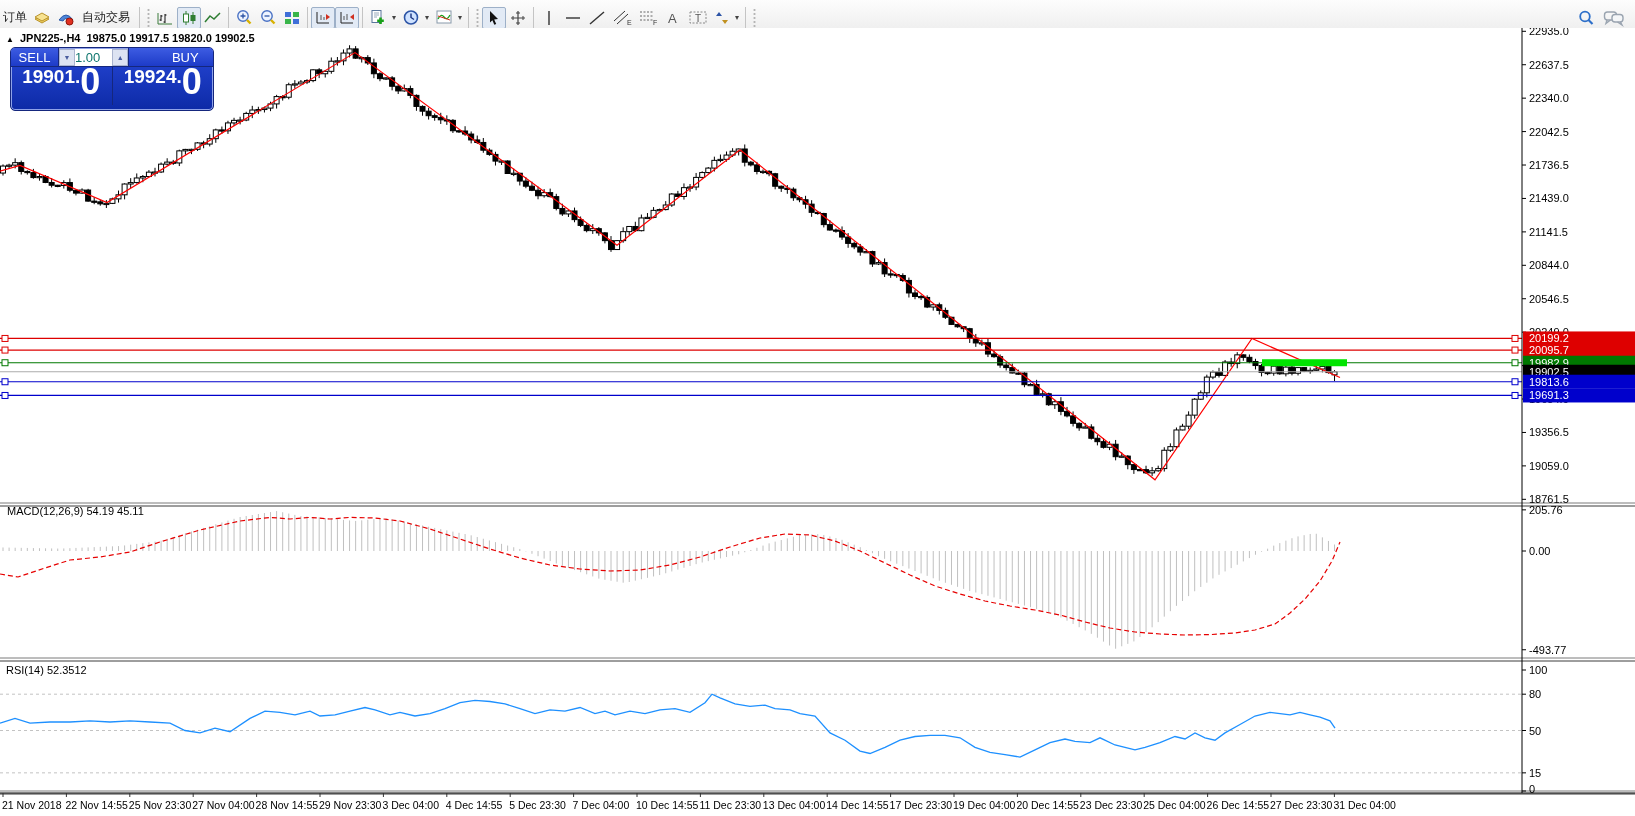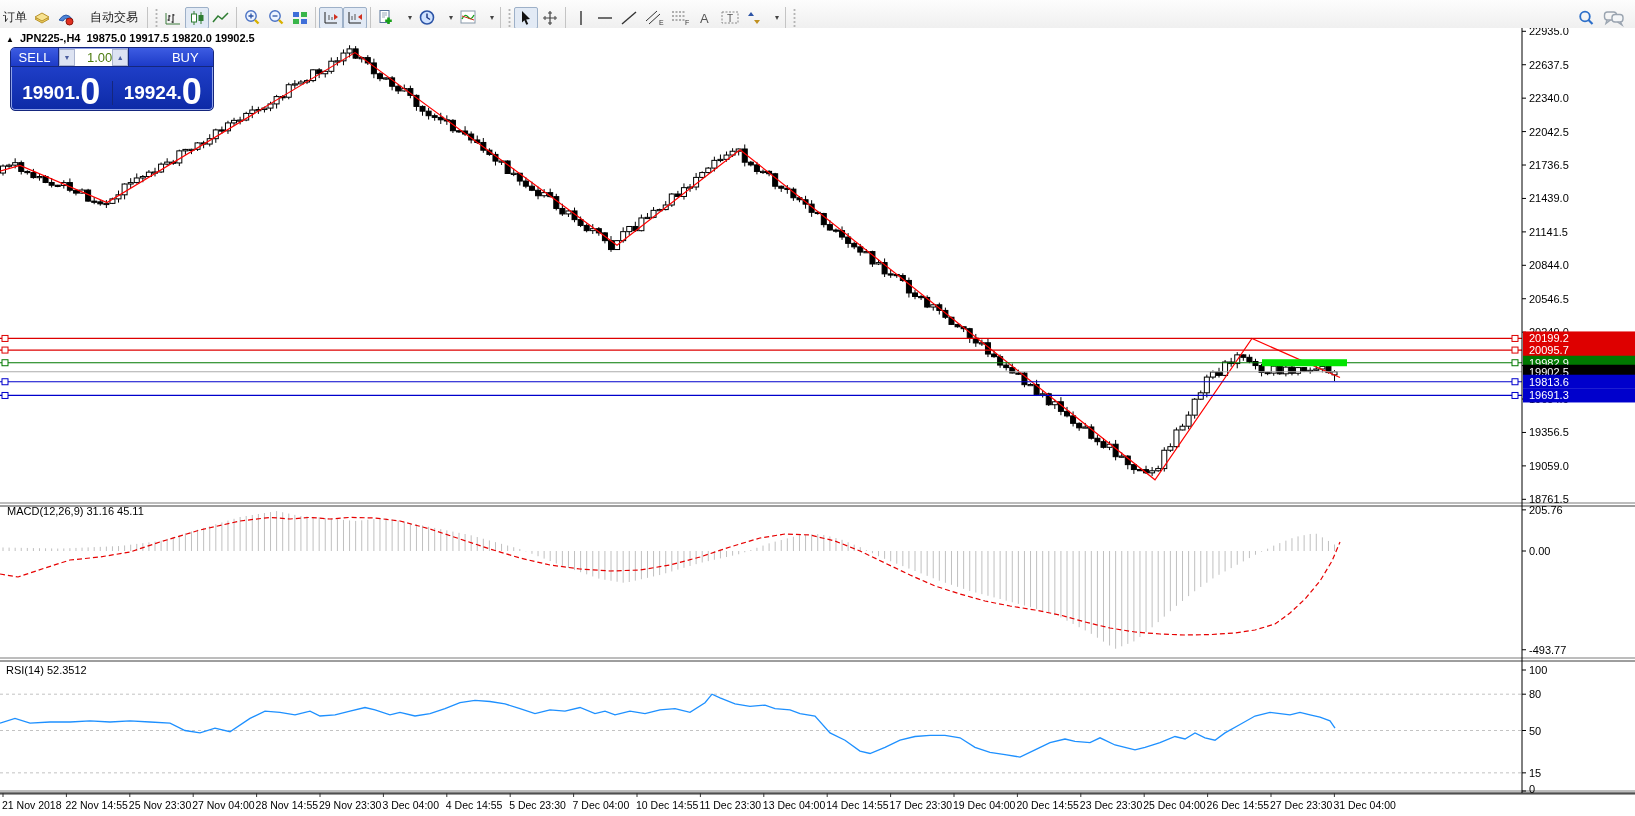--- a/index.html
+++ b/index.html
@@ -7,21 +7,21 @@
   .app{position:absolute;inset:0;}
   
   .toolbar{position:absolute;left:0;top:0;width:1635px;height:36px;
     background:linear-gradient(#fdfdfd,#ececec);border-bottom:1px solid #8f8f8f;
     display:flex;align-items:center;box-sizing:border-box;padding:0 4px 0 0;}
   .grip{width:6px;height:20px;margin:0 2px;
     background-image:radial-gradient(circle,#b5b5b5 1px,transparent 1.2px);
     background-size:3px 4px;background-position:center;background-repeat:repeat-y;}
   .vsep{width:1px;height:22px;background:#c4c4c4;margin:0 3px;}
   .tbtn{height:22px;min-width:24px;display:flex;align-items:center;justify-content:center;
-    border:1px solid transparent;border-radius:2px;gap:12px;padding:0 2px;box-sizing:border-box;}
+    border:1px solid transparent;border-radius:2px;gap:4px;padding:0 2px;box-sizing:border-box;}
   .tbtn.pressed{background:#e2eaf5;border:1px solid #9db0c8;}
   .tbtn .caret{font-size:8px;color:#444;margin-left:1px;}
   .tlabel{font-size:12px;color:#222;padding:0 3px;white-space:nowrap;}
   .tfbtn{height:22px;width:30px;display:flex;align-items:center;justify-content:center;
     font-size:11px;color:#333;border:1px solid transparent;border-radius:2px;box-sizing:border-box;}
   .tfbtn.pressed{background:#e2eaf5;border:1px solid #9db0c8;}
   .toolbar-right{margin-left:auto;display:flex;align-items:center;gap:8px;padding-right:6px;}
   .icon{display:block;}
   
   .chart-wrap{position:absolute;left:0;top:28px;width:1635px;height:788px;background:#fff;border-radius:20px;}
@@ -35,25 +35,25 @@
   .trade-panel{position:absolute;left:10px;top:19px;width:204px;height:64px;border-radius:5px;
     background:linear-gradient(#2647d6,#0d2aa6);border:1px solid #15277d;
     box-shadow:inset 0 0 0 1px #8fa2e8;overflow:hidden;box-sizing:border-box;}
   .tp-row1{display:flex;height:18px;}
   .tp-btn{flex:0 0 47px;display:flex;align-items:center;justify-content:center;color:#fff;
     font-size:13px;background:linear-gradient(#3d5ce2,#1d3bc8);border-right:1px solid #15277d;}
   .tp-btn.buy{flex:0 0 56px;border-right:none;border-left:1px solid #15277d;padding-left:28px;}
   .tp-spin{flex:1;display:flex;background:#fff;border-top:1px solid #8fa2e8;}
   .tp-spin-btn{width:16px;display:flex;align-items:center;justify-content:center;background:#dde3f2;
     color:#4a5d9e;font-size:7px;border:1px solid #aab4cf;box-sizing:border-box;}
-  .tp-value{flex:1;display:flex;align-items:center;justify-content:flex-end;padding-right:0;
-    font-size:13px;color:#4d7c0f;margin-left:12px;}
+  .tp-value{flex:1;display:flex;align-items:center;justify-content:flex-end;padding-right:12px;
+    font-size:13px;color:#0f766e;}
   .tp-row2{display:flex;height:38px;border-top:1px solid #15277d;}
-  .tp-price{flex:1;display:flex;align-items:center;justify-content:center;color:#fff;
-    padding-bottom:2px;margin-top:14px;}
+  .tp-price{flex:1;display:flex;align-items:flex-start;justify-content:center;color:#fff;
+    padding-bottom:2px;}
   .tp-price.sellp{border-right:1px solid #15277d;}
   .tp-price .small{font-size:19px;font-weight:700;line-height:1;}
   .tp-price .big{font-size:36px;font-weight:700;line-height:0.82;}
 </style>
 </head>
 <body>
 
 <div class="app">
 
   <div class="toolbar">
@@ -1060,16 +1060,16 @@
           <span class="small">19901.</span>
           <span class="big">0</span>
         </div>
         <div class="tp-price">
           <span class="small">19924.</span>
           <span class="big">0</span>
         </div>
       </div>
     </div>
 
-    <div class="pane-label" id="macd-label" style="left:7px;top:477px;">MACD(12,26,9) 31.16 45.11</div>
+    <div class="pane-label" id="macd-label" style="left:7px;top:477px;">MACD(12,26,9) 54.19 45.11</div>
     <div class="pane-label" id="rsi-label" style="left:6px;top:636px;">RSI(14) 52.3512</div>
   </div>
 </div>
 
 </body></html>

